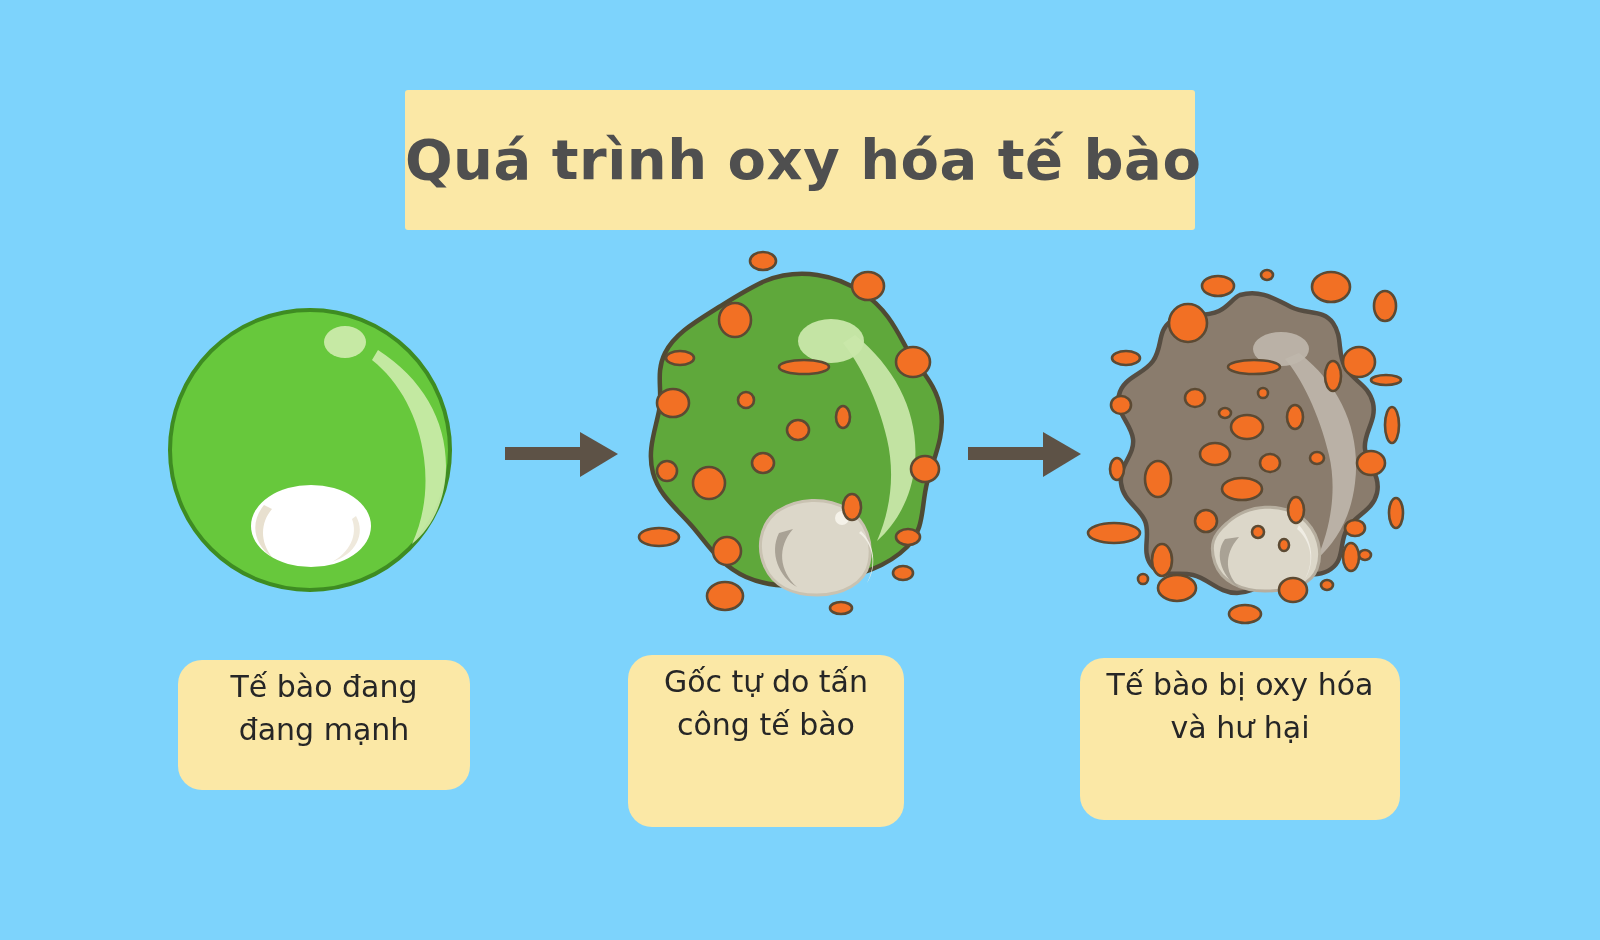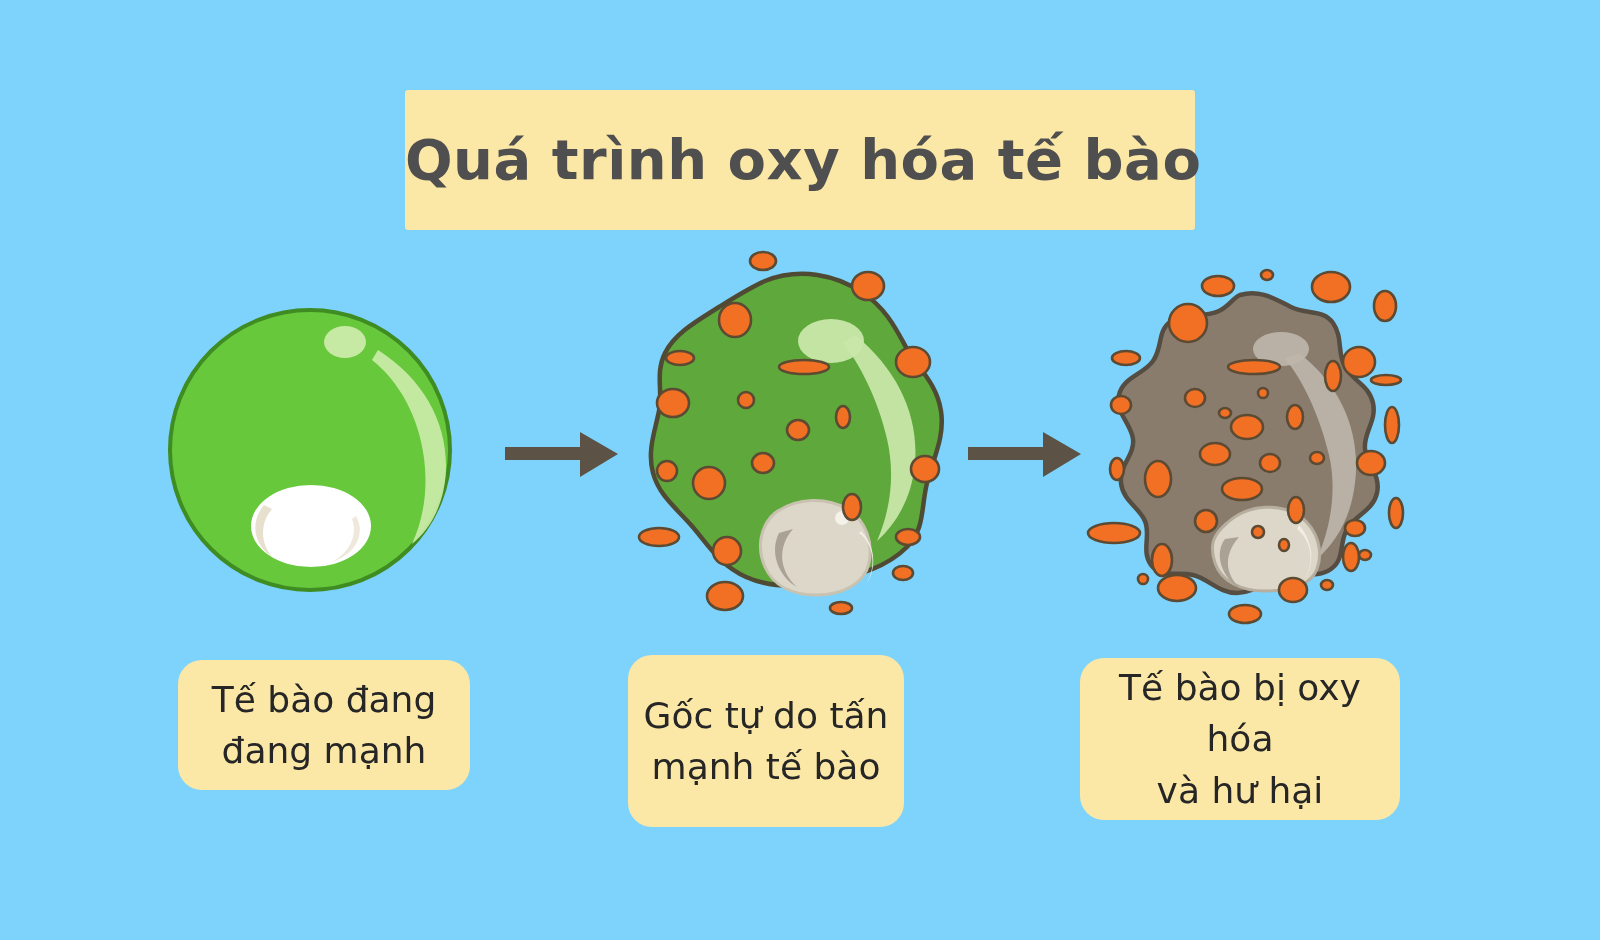--- a/index.html
+++ b/index.html
@@ -63,27 +63,26 @@
   #arrow-1 { left: 500px; top: 425px; width: 125px; }
   #arrow-2 { left: 963px; top: 425px; width: 125px; }
   .arrow svg { display: block; }
 
   
   .caption-box {
     position: absolute;
     background: #FBE8A6;
     border-radius: 24px;
     display: flex;
-    align-items: center;
     justify-content: center;
     text-align: center;
     color: #262626;
     font-family: "DejaVu Sans", sans-serif;
     font-weight: normal;
-    font-size: 36px;
+    font-size: 30px;
     line-height: 1.42;
     padding: 6px 10px;
     box-sizing: border-box;
   }
   #caption-1 { left: 178px;  top: 660px; width: 292px; height: 130px; }
   #caption-2 { left: 628px;  top: 655px; width: 276px; height: 172px; }
   #caption-3 { left: 1080px; top: 658px; width: 320px; height: 162px; }
   .caption-line { display: block; }
 </style>
 </head>
@@ -262,21 +261,21 @@
   <div class="caption-box" id="caption-1">
     <div>
       <span class="caption-line">Tế bào đang</span>
       <span class="caption-line">đang mạnh</span>
     </div>
   </div>
 
   <div class="caption-box" id="caption-2">
     <div>
       <span class="caption-line">Gốc tự do tấn</span>
-      <span class="caption-line">mạnh tế bào</span>
+      <span class="caption-line">công tế bào</span>
     </div>
   </div>
 
   <div class="caption-box" id="caption-3">
     <div>
       <span class="caption-line">Tế bào bị oxy hóa</span>
       <span class="caption-line">và hư hại</span>
     </div>
   </div>
 

